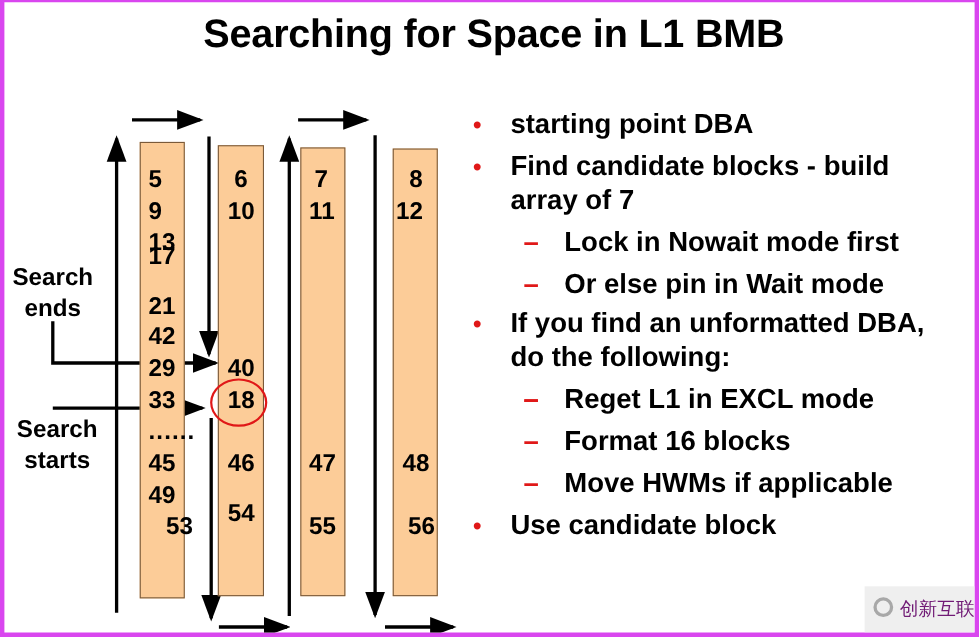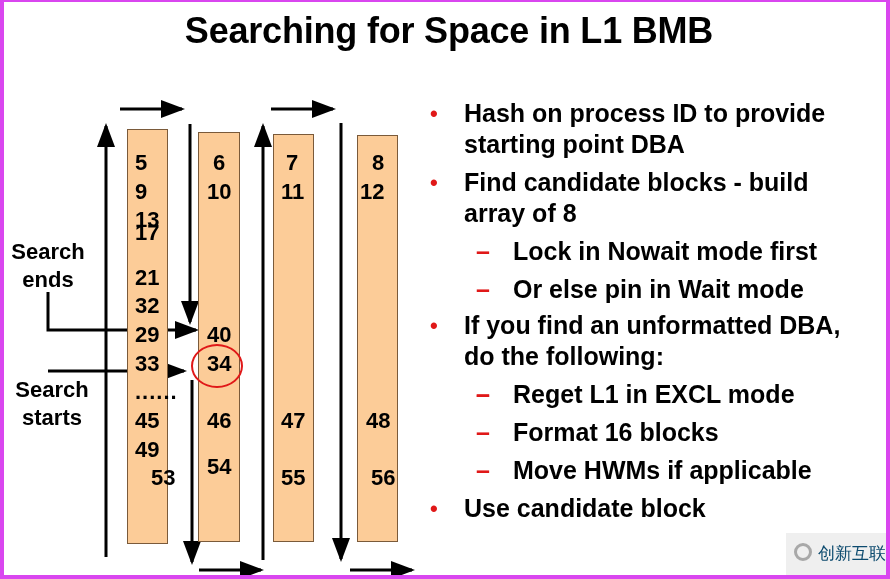--- a/index.html
+++ b/index.html
@@ -45,32 +45,32 @@
   <div class="col" style="left:123px;top:127px;width:41px;height:415px;"></div>
   <div class="col" style="left:194px;top:130px;width:42px;height:410px;"></div>
   <div class="col" style="left:269px;top:132px;width:41px;height:408px;"></div>
   <div class="col" style="left:353px;top:133px;width:41px;height:407px;"></div>
 
   <div class="num" style="left:131px;top:150px;">5</div>
   <div class="num" style="left:131px;top:179px;">9</div>
   <div class="num" style="left:131px;top:207px;">13</div>
   <div class="num" style="left:131px;top:220px;text-align:center;">17</div>
   <div class="num" style="left:131px;top:265px;">21</div>
-  <div class="num" style="left:131px;top:293px;">32</div>
+  <div class="num" style="left:131px;top:293px;">42</div>
   <div class="num" style="left:131px;top:322px;">29</div>
   <div class="num" style="left:131px;top:351px;">33</div>
   <div class="num" style="left:131px;top:379px;letter-spacing:1px;">......</div>
   <div class="num" style="left:131px;top:408px;">45</div>
   <div class="num" style="left:131px;top:437px;">49</div>
   <div class="num" style="left:147px;top:465px;">53</div>
 
   <div class="num" style="left:209px;top:150px;">6</div>
   <div class="num" style="left:203px;top:179px;">10</div>
   <div class="num" style="left:203px;top:322px;">40</div>
-  <div class="num" style="left:203px;top:351px;">34</div>
+  <div class="num" style="left:203px;top:351px;">18</div>
   <div class="num" style="left:203px;top:408px;">46</div>
   <div class="num" style="left:203px;top:454px;">54</div>
   <div style="position:absolute;left:187px;top:342px;width:48px;height:40px;border:2px solid #e01818;border-radius:50%;"></div>
 
   <div class="num" style="left:282px;top:150px;">7</div>
   <div class="num" style="left:277px;top:179px;">11</div>
   <div class="num" style="left:277px;top:408px;">47</div>
   <div class="num" style="left:277px;top:465px;">55</div>
 
   <div class="num" style="left:368px;top:150px;">8</div>
@@ -83,42 +83,41 @@
     <div>ends</div>
   </div>
   <div class="lbl" style="left:6px;top:374px;width:84px;">
     <div>Search</div>
     <div>starts</div>
   </div>
 
   <div class="bullets">
     <div class="b">
         <span class="dot">•</span>
-        <div>Hash on process ID to provide</div>
         <div>starting point DBA</div>
       </div>
     <div class="b" style="margin-top:7px;">
         <span class="dot">•</span>
         <div>Find candidate blocks - build</div>
-        <div>array of 8</div>
+        <div>array of 7</div>
       </div>
     <div class="s"><span class="dash">–</span><span>Lock in Nowait mode first</span></div>
     <div class="s"><span class="dash">–</span><span>Or else pin in Wait mode</span></div>
     <div class="b" style="margin-top:5px;">
         <span class="dot">•</span>
         <div>If you find an unformatted DBA,</div>
         <div>do the following:</div>
       </div>
     <div class="s"><span class="dash">–</span></div>
     <div class="s"><span class="dash">–</span><span>Reget L1 in EXCL mode</span></div>
     <div class="s"><span class="dash">–</span><span>Format 16 blocks</span></div>
     <div class="s"><span class="dash">–</span><span>Move HWMs if applicable</span></div>
     <div class="b" style="margin-top:7px;">
         <span class="dot">•</span>
         <div>Use candidate block</div>
       </div>
   </div>
 
   <div class="wm">
     <span style="position:absolute;left:8px;top:10px;width:18px;height:18px;border:3px solid #a8a8a8;border-radius:50%;box-sizing:border-box;"></span>
-    <span style="position:absolute;left:32px;top:9px;font-size:17px;color:#0c4a6e;font-family:Liberation Mono, monospace;">创新互联</span>
+    <span style="position:absolute;left:32px;top:9px;font-size:17px;color:#701a75;font-family:Liberation Mono, monospace;">创新互联</span>
   </div>
 </div>
 
 </body></html>

